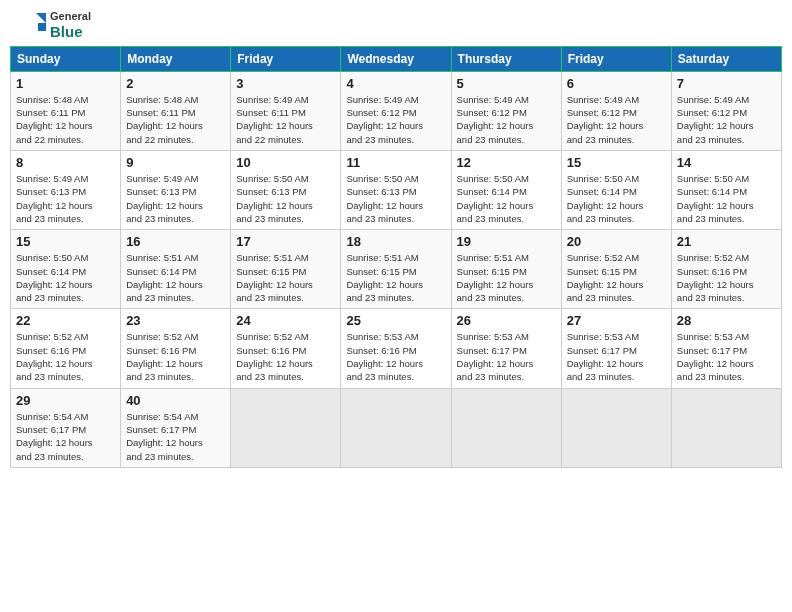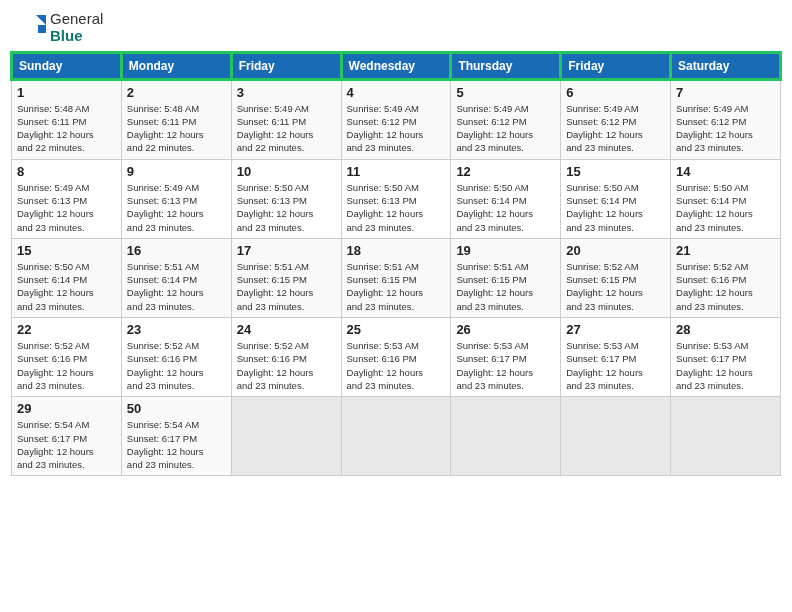--- a/index.html
+++ b/index.html
@@ -38,21 +38,21 @@
       width: 100%;
       border-collapse: collapse;
       font-size: 10.5px;
     }
     .calendar th {
       background: #1a6bb5;
       color: #fff;
       text-align: left;
       padding: 5px 6px;
       font-size: 12px;
-      border: 3px solid #22c55e;
+      border: 1px solid #22c55e;
     }
     .calendar td {
       vertical-align: top;
       padding: 4px 5px;
       border: 1px solid #ccc;
       width: 14.28%;
       min-height: 80px;
       background: #fff;
     }
     .calendar tr:nth-child(odd) td {
@@ -84,21 +84,21 @@
 </head>
 <body>
 
 <div class="header-area">
   <div class="logo">
       <svg width="28" height="28" viewBox="0 0 28 28">
         <polygon points="18,2 28,2 28,12" fill="#1a6bb5"></polygon>
         <rect x="20" y="12" width="8" height="8" fill="#1a6bb5"></rect>
       </svg>
       <div>
-        <div style="font-size: 15px; font-weight: normal; color: rgb(51, 51, 51); line-height: 1.15;">General</div>
+        <div style="font-size: 11px; font-weight: bold; color: rgb(51, 51, 51); line-height: 1.15;">General</div>
         <div style="font-size: 15px; font-weight: bold; color: #0f766e; line-height: 1.15;">Blue</div>
       </div>
     </div>
   <div class="month-title"></div>
 </div>
 
 <div class="subtitle"></div>
 
 <table class="calendar">
   <thead>
@@ -319,21 +319,21 @@
       </tr>
       <tr class="last-row">
         <td>
           <span class="day-number">29</span>
           <div class="day-info" style="white-space: pre-line;">Sunrise: 5:54 AM
 Sunset: 6:17 PM
 Daylight: 12 hours
 and 23 minutes.</div>
         </td>
         <td>
-          <span class="day-number">50</span>
+          <span class="day-number">40</span>
           <div class="day-info" style="white-space: pre-line;">Sunrise: 5:54 AM
 Sunset: 6:17 PM
 Daylight: 12 hours
 and 23 minutes.</div>
         </td>
         <td class="empty-cell"></td>
         <td class="empty-cell"></td>
         <td class="empty-cell"></td>
         <td class="empty-cell"></td>
         <td class="empty-cell"></td>

